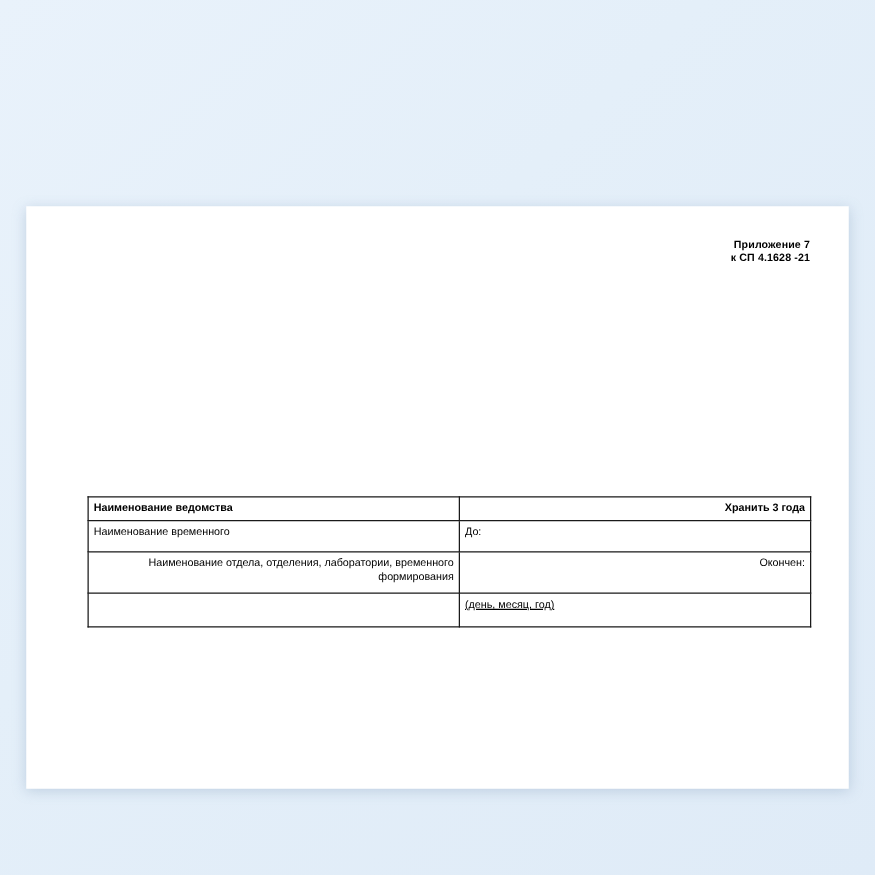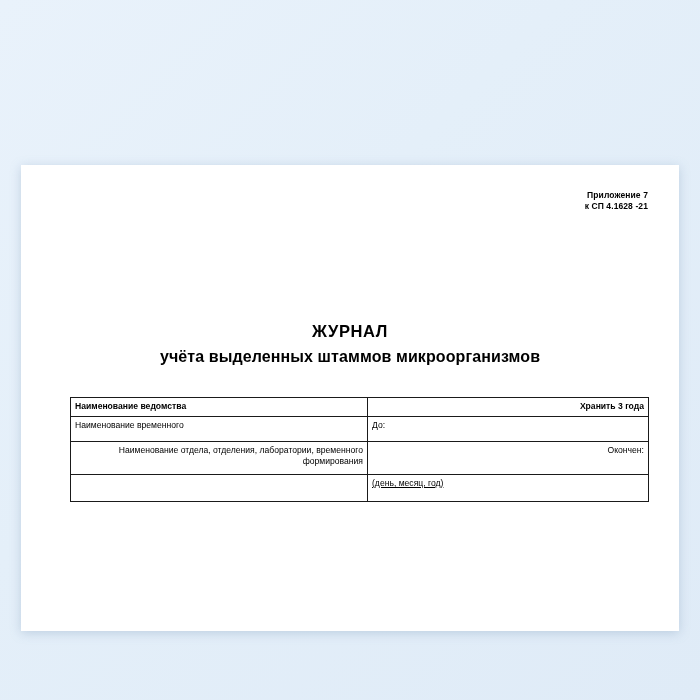--- a/index.html
+++ b/index.html
@@ -110,24 +110,20 @@
 <div id="stage">
 
   <div class="page">
     <div class="page-inner">
 
       <div class="appendix">
         <div>Приложение 7</div>
         <div>к СП 4.1628 -21</div>
       </div>
 
-      <div class="title-block">
-        <div class="title-main">ЖУРНАЛ</div>
-        <div class="title-sub">учёта выделенных штаммов микроорганизмов</div>
-      </div>
 
       <table class="doc-table">
         <tbody>
           <tr>
             <td class="col-left hdr hdr-left">Наименование ведомства</td>
             <td class="col-right hdr hdr-right">Хранить 3 года</td>
           </tr>
           <tr>
             <td class="col-left r1">Наименование временного</td>
             <td class="col-right r1">До:</td>

